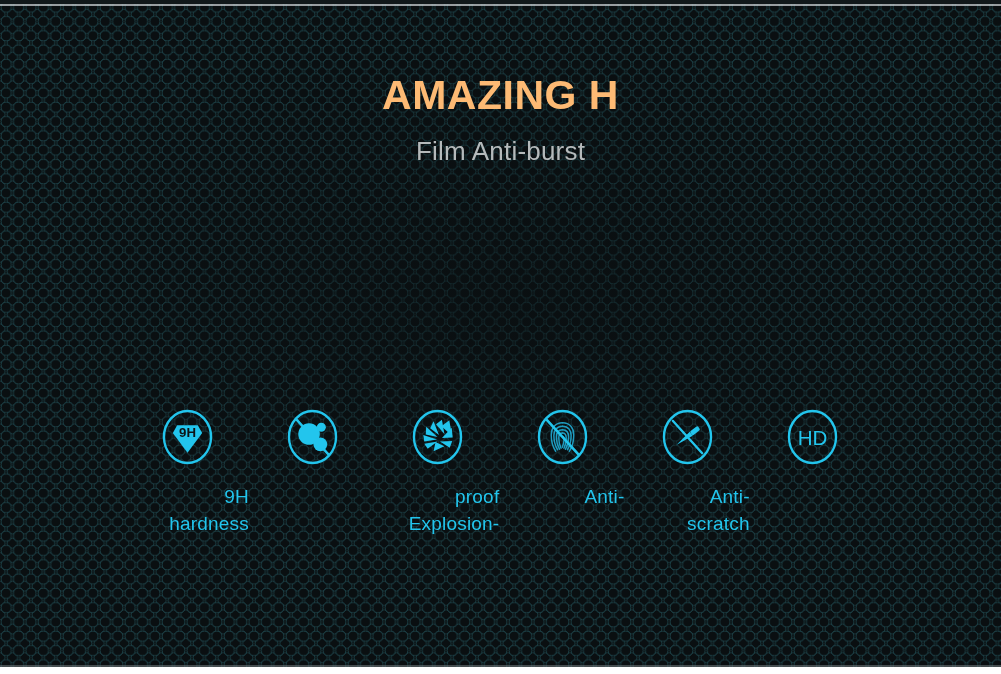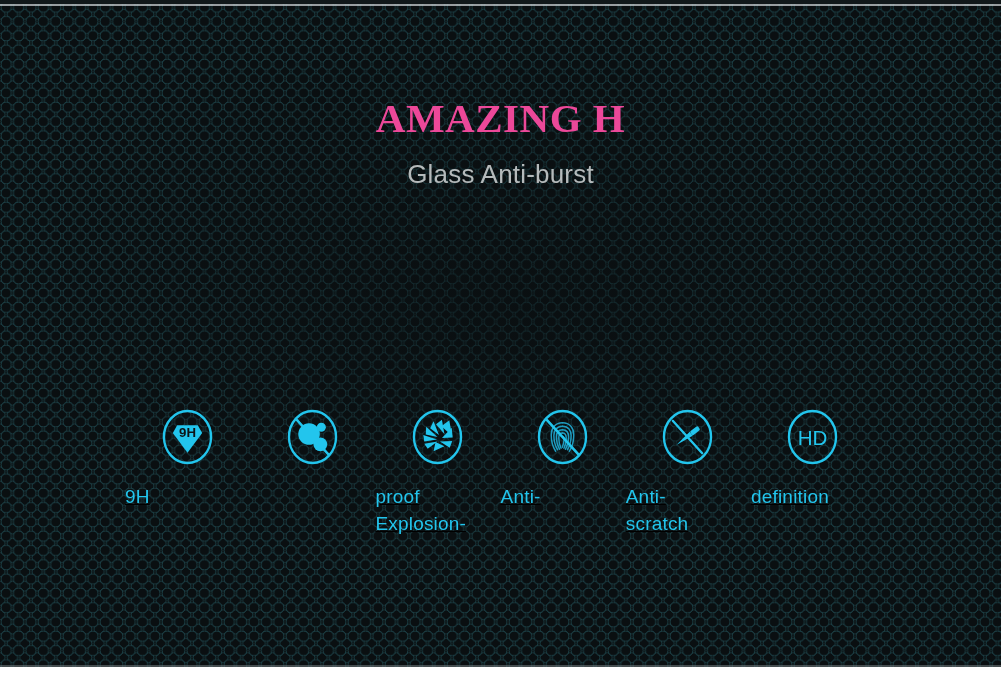--- a/index.html
+++ b/index.html
@@ -44,46 +44,45 @@
     background:#11181a;
   }
   #bottom-rule {
     position:absolute; top:665px; left:0; width:1001px; height:2px;
     background:#6d7779; opacity:0.6;
   }
 
   
   #headings { position:absolute; top:0; left:0; width:1001px; text-align:center; }
   #title {
-    margin-top:97px;
+    margin-top:74px;
     font-size:41px;
     font-weight:bold;
     letter-spacing:0.5px;
-    color:#ec4899;
+    color:#fdba74;
     line-height:1.05;
-    font-family:Liberation Serif, serif;
   }
   .subtitle {
     font-size:26px;
     font-weight:normal;
     color:#b5babb;
     line-height:1.28;
     letter-spacing:0.2px;
   }
   #sub1 { margin-top:18px; }
 
   
   #features {
     position:absolute;
     top:406px; left:125px;
     width:750px;
     display:flex;
     justify-content:space-between;
   }
-  .feature { width:124px; text-align:left;text-decoration:underline; }
+  .feature { width:124px; text-align:right; }
   .feature-icon {
     width:51px; height:62px;
     margin:0 auto;
     display:block;
   }
   .feature-label {
     margin-top:16px;
     font-size:19px;
     line-height:1.42;
     color:#22c5ed;
@@ -97,33 +96,34 @@
 <div id="banner">
 
   <div id="hex-pattern"></div>
   <div id="hex-tint"></div>
   <div id="top-dark"></div>
   <div id="top-rule"></div>
   <div id="bottom-rule"></div>
 
   <div id="headings">
     <div id="title">AMAZING H</div>
-    <div id="sub1" class="subtitle">Glass Anti-burst</div>
+    <div id="sub1" class="subtitle">Film Anti-burst</div>
   </div>
 
   <div id="features">
 
     <div class="feature">
       <svg class="feature-icon" viewBox="0 0 52 62">
         <ellipse cx="26" cy="31" rx="24" ry="26.5" fill="none" stroke="#22c5ed" stroke-width="2.4"></ellipse>
         <path d="M26 47 L11 27 L15.5 19 L36.5 19 L41 27 Z" fill="#22c5ed"></path>
         <text x="26" y="31.5" text-anchor="middle" font-family="Liberation Sans, sans-serif" font-size="13.5" font-weight="bold" fill="#0d1416">9H</text>
       </svg>
       <div class="feature-label">
         <span class="lbl-line">9H</span>
+        <span class="lbl-line">hardness</span>
       </div>
     </div>
 
     <div class="feature">
       <svg class="feature-icon" viewBox="0 0 52 62">
         <ellipse cx="26" cy="31" rx="24" ry="26.5" fill="none" stroke="#22c5ed" stroke-width="2.4"></ellipse>
         <circle cx="22.5" cy="28" r="11" fill="#22c5ed"></circle>
         <circle cx="34" cy="38.5" r="7" fill="#22c5ed"></circle>
         <circle cx="35" cy="21" r="4.6" fill="#22c5ed"></circle>
         <line x1="10" y1="13.5" x2="42" y2="48.5" stroke="#22c5ed" stroke-width="2.4" stroke-linecap="round"></line>
@@ -188,18 +188,17 @@
         <span class="lbl-line">scratch</span>
       </div>
     </div>
 
     <div class="feature">
       <svg class="feature-icon" viewBox="0 0 52 62">
         <ellipse cx="26" cy="31" rx="24" ry="26.5" fill="none" stroke="#22c5ed" stroke-width="2.4"></ellipse>
         <text x="26" y="39" text-anchor="middle" font-family="Liberation Sans, sans-serif" font-size="21" fill="#22c5ed">HD</text>
       </svg>
       <div class="feature-label">
-        <span class="lbl-line">definition</span>
       </div>
     </div>
 
   </div>
 </div>
 
 </body></html>

